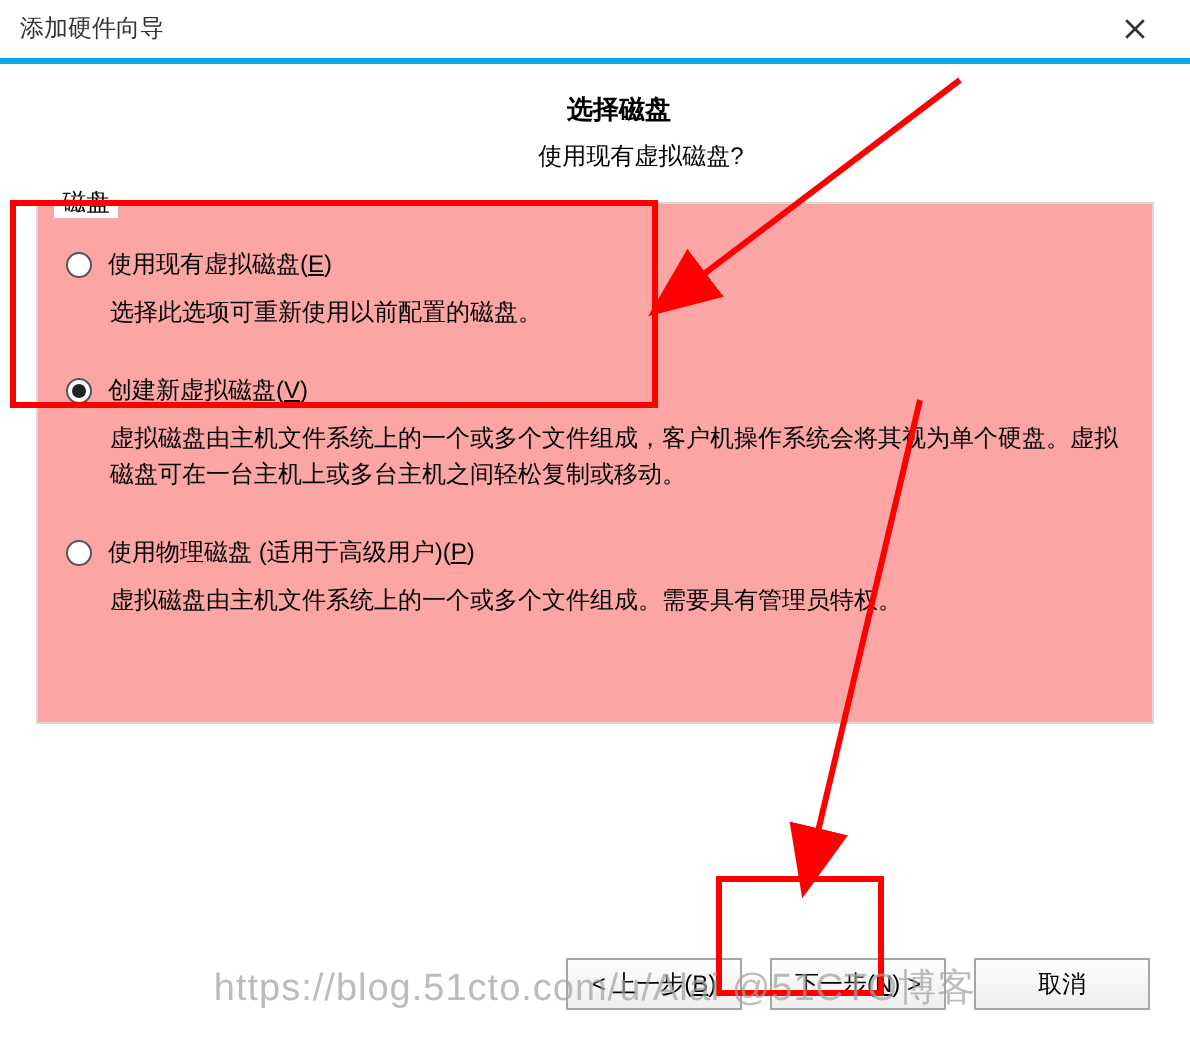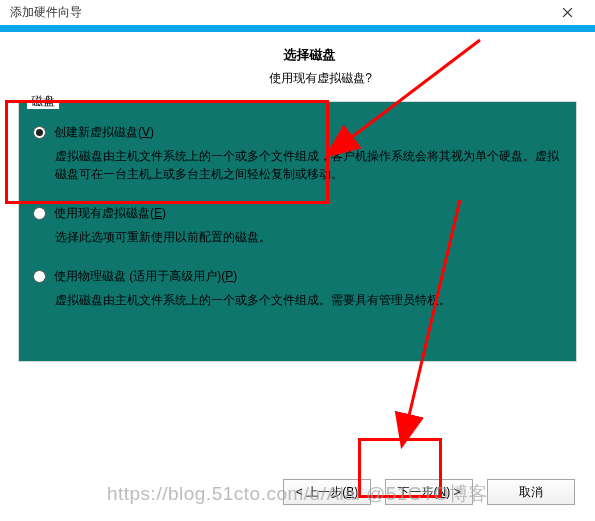--- a/index.html
+++ b/index.html
@@ -12,41 +12,41 @@
       overflow: hidden;
       position: relative;
       color: #000;
     }
     .titlebar {
       height: 32px;
       display: flex;
       align-items: center;
       justify-content: space-between;
       padding: 0 8px 0 10px;
-      border-bottom: 7px solid #0ea5e9;
+      border-bottom: 3px solid #0ea5e9;
       color: #333;
     }
     .titlebar-title { font-size: 12px; color: #333; }
     .close-btn {
       width: 40px; height: 28px;
       display: flex; align-items: center; justify-content: center;
       color: #444; font-size: 14px;
       cursor: pointer;
     }
     .close-btn svg { width: 11px; height: 11px; }
     .header {
       padding: 14px 12px 12px 36px;
       text-align: center;
     }
     .header .title { font-weight: bold; font-size: 13px; margin-bottom: 6px; }
     .header .subtitle { font-size: 12px; padding-left: 22px; color: #000; }
     .content {
       margin: 2px 18px 0 18px;
       border: 1px solid #d8d8d8;
-      background: #0f766e;
+      background: #fca5a5;
       padding: 2px 2px 30px 2px;
       position: relative;
     }
     .group-label {
       position: absolute;
       top: -9px; left: 8px;
       background: #fff;
       padding: 0 4px;
       font-size: 12px;
       color: #000;
@@ -123,45 +123,45 @@
 </div>
 
 <div class="header">
   <div class="title">选择磁盘</div>
   <div class="subtitle">使用现有虚拟磁盘?</div>
 </div>
 
 <div class="content">
   <span class="group-label">磁盘</span>
   <div class="options">
+
+    <div class="option">
+      <div class="option-head">
+        <span class="radio"></span>
+        <span class="option-label">
+          <span>使用现有虚拟磁盘(</span><span class="underline">E</span><span>)</span>
+        </span>
+      </div>
+      <div class="option-desc">选择此选项可重新使用以前配置的磁盘。</div>
+    </div>
 
     <div class="option">
       <div class="option-head">
         <span class="radio checked"></span>
         <span class="option-label">
           <span>创建新虚拟磁盘(</span><span class="underline">V</span><span>)</span>
         </span>
       </div>
       <div class="option-desc">虚拟磁盘由主机文件系统上的一个或多个文件组成，客户机操作系统会将其视为单个硬盘。虚拟磁盘可在一台主机上或多台主机之间轻松复制或移动。</div>
     </div>
 
     <div class="option">
       <div class="option-head">
         <span class="radio"></span>
         <span class="option-label">
-          <span>使用现有虚拟磁盘(</span><span class="underline">E</span><span>)</span>
-        </span>
-      </div>
-      <div class="option-desc">选择此选项可重新使用以前配置的磁盘。</div>
-    </div>
-
-    <div class="option">
-      <div class="option-head">
-        <span class="radio"></span>
-        <span class="option-label">
           <span>使用物理磁盘 (适用于高级用户)(</span><span class="underline">P</span><span>)</span>
         </span>
       </div>
       <div class="option-desc">虚拟磁盘由主机文件系统上的一个或多个文件组成。需要具有管理员特权。</div>
     </div>
 
   </div>
 </div>
 
 <div class="footer">

